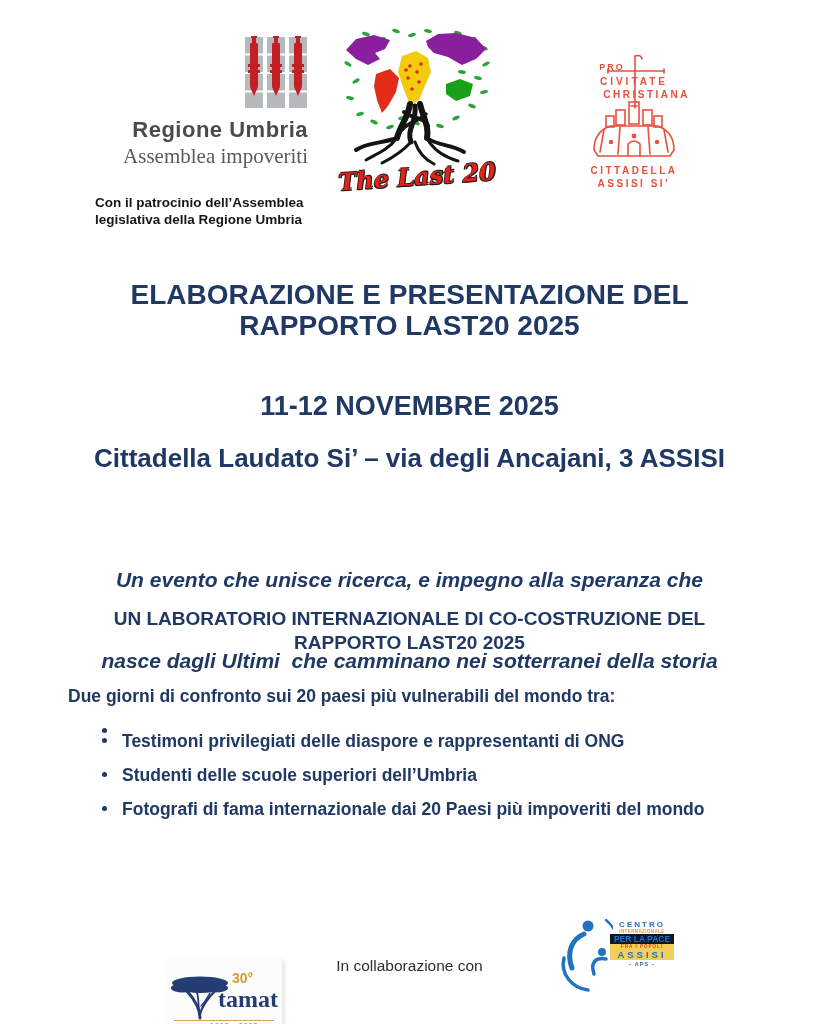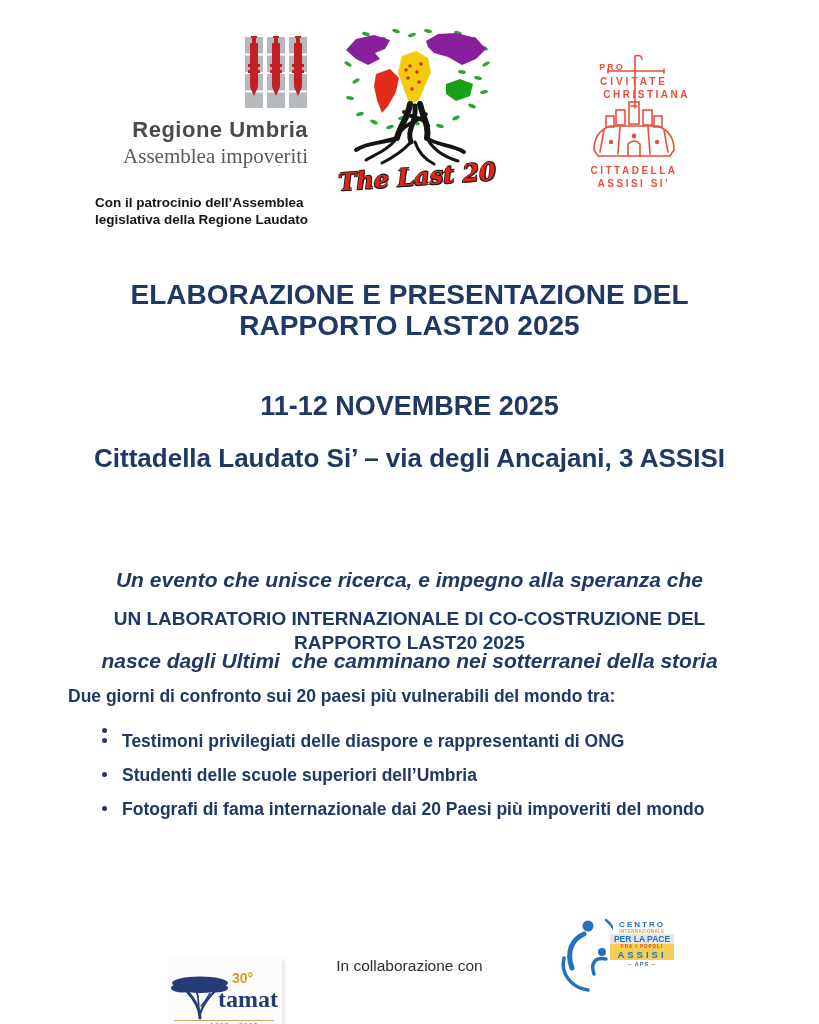--- a/index.html
+++ b/index.html
@@ -60,21 +60,21 @@
   .tamat-rule { position:absolute; left:6px; top:62px; width:100px; height:1px; background:#cfa45c; }
   .tamat-years { position:absolute; left:42px; top:64px; font-size:7px; font-weight:bold; color:#c98f3d; letter-spacing:1px; }
 
   .collab { top:957px; font-size:15.5px; color:#2e2e2e; }
 
   .centro-logo { left:558px; top:908px; width:118px; height:92px; }
   .centro-text { position:absolute; left:52px; top:12px; width:64px; text-align:center; }
   .ct-row { display:block; }
   .ct-centro { font-size:8px; font-weight:bold; letter-spacing:2px; color:#2173c2; }
   .ct-intl { font-size:4.5px; font-weight:bold; letter-spacing:0.4px; color:#e8962e; }
-  .ct-pace { font-size:8.5px; font-weight:bold; color:#2173c2; background:#e5e5e5; }
+  .ct-pace { font-size:8.5px; font-weight:bold; color:#2173c2; background:#0f172a; }
   .ct-popoli { font-size:4.5px; font-weight:bold; letter-spacing:1px; color:#cc4a28; background:#f3cf5a; }
   .ct-assisi { font-size:9.5px; font-weight:bold; letter-spacing:3px; color:#2173c2; background:#f3cf5a; }
   .ct-aps { font-size:5.5px; font-weight:bold; letter-spacing:1px; color:#3a6a9a; margin-top:1px; }
 </style>
 </head>
 <body>
 
 <div id="page">
 
   <div class="abs regione-block">
@@ -118,21 +118,21 @@
             <rect x="48" y="34" width="12" height="3"></rect>
           <polygon points="50,51 54,60 58,51"></polygon>
         </g>
       </g>
     </svg>
     <div class="regione-title">Regione Umbria</div>
     <div class="regione-sub">Assemblea impoveriti</div>
   </div>
   <div class="abs patronage">
     <div>Con il patrocinio dell’Assemblea</div>
-    <div>legislativa della Regione Laudato</div>
+    <div>legislativa della Regione Umbria</div>
   </div>
 
   <div class="abs last20-logo">
     <svg width="158" height="140" viewBox="0 0 158 140">
 
       <g fill="#2ba43c">
         <ellipse cx="16" cy="20" rx="4" ry="1.8" transform="rotate(-25 16 20)"></ellipse>
         <ellipse cx="28" cy="8" rx="4" ry="1.8" transform="rotate(15 28 8)"></ellipse>
         <ellipse cx="44" cy="13" rx="4" ry="1.8" transform="rotate(-10 44 13)"></ellipse>
         <ellipse cx="58" cy="5" rx="4" ry="1.8" transform="rotate(20 58 5)"></ellipse>

